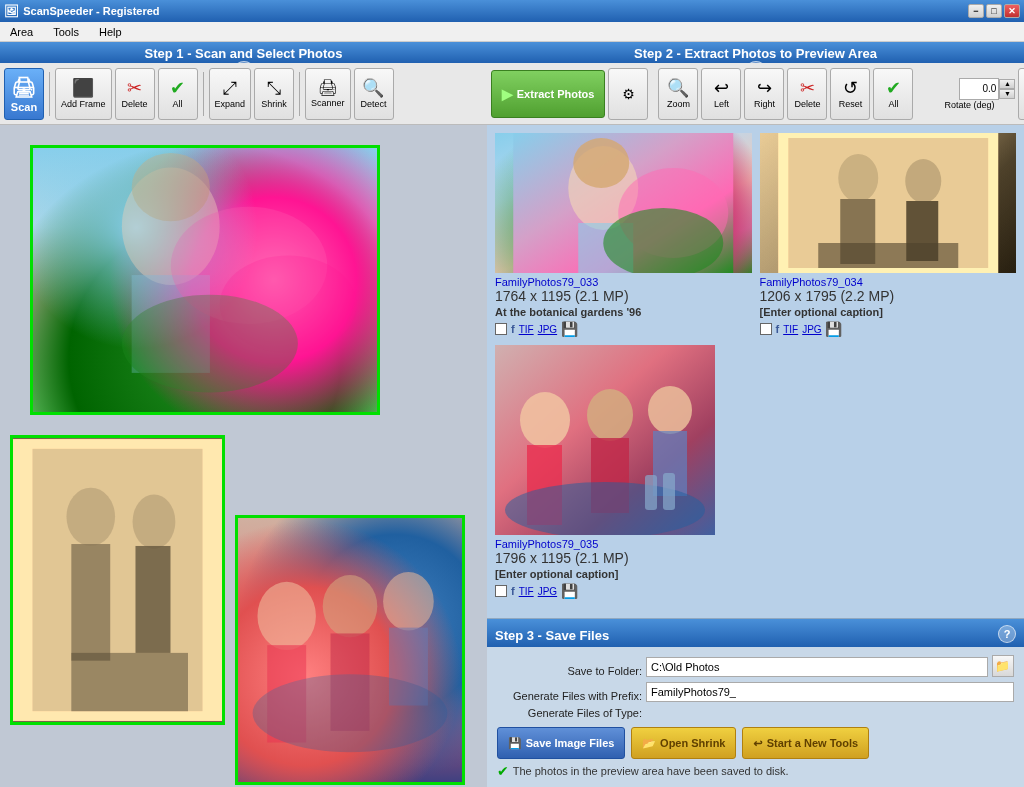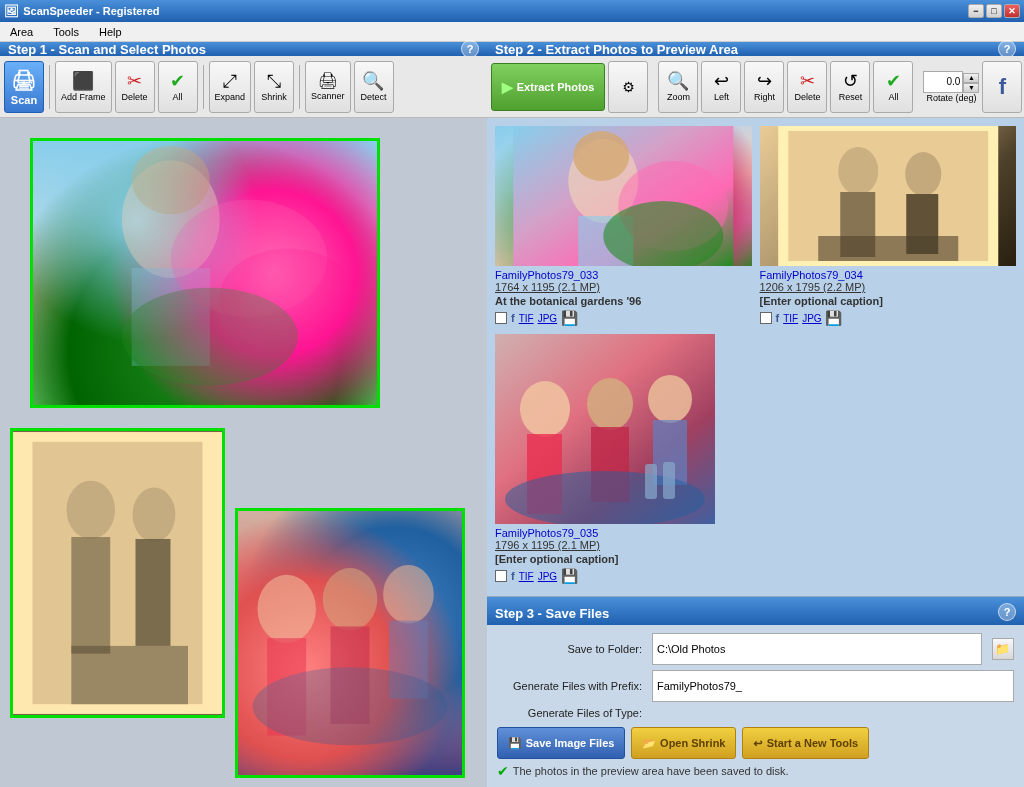--- a/index.html
+++ b/index.html
@@ -16,21 +16,21 @@
 
     
     .menu-bar { background: #f0f0f0; height: 20px; display: flex; align-items: center; padding: 0 4px; gap: 8px; border-bottom: 1px solid #ccc; font-size: 11px; }
     .menu-item { padding: 2px 6px; cursor: pointer; }
 
     
     .main-content { display: flex; height: calc(787px - 42px); }
 
     
     .left-panel { width: 487px; height: 100%; background: #d4d0c8; display: flex; flex-direction: column; }
-    .panel-header { background: linear-gradient(to bottom, #4a90d9, #2060b0); color: white; padding: 4px 8px; font-size: 13px; font-weight: bold; display: flex; align-items: center; justify-content: space-between; height: 14px; }
+    .panel-header { background: linear-gradient(to bottom, #4a90d9, #2060b0); color: white; padding: 4px 20px; font-size: 13px; font-weight: bold; display: flex; align-items: center; justify-content: space-between; height: 21px; flex-direction: column; }
     .toolbar { background: #e8e8e8; border-bottom: 1px solid #bbb; padding: 3px 4px; display: flex; align-items: center; gap: 3px; height: 62px; }
     .tool-btn { display: flex; flex-direction: column; align-items: center; background: linear-gradient(to bottom, #f8f8f8, #e0e0e0); border: 1px solid #aaa; border-radius: 3px; padding: 3px 5px; cursor: pointer; font-size: 9px; min-width: 40px; height: 52px; justify-content: center; gap: 2px; }
     .tool-btn.scan-btn { background: linear-gradient(to bottom, #6ab0f8, #3878d0); color: white; border-color: #2060b0; font-size: 11px; font-weight: bold; }
     .tool-btn-icon { font-size: 18px; line-height: 1; }
     .tool-separator { width: 1px; height: 44px; background: #aaa; margin: 0 2px; }
 
     
     .scan-area { flex: 1; background: #b8c8d8; position: relative; overflow: hidden; }
     .scan-bg { width: 100%; height: 100%; background: #c0c8d4; position: relative; }
 
@@ -71,32 +71,32 @@
     .right-toolbar { background: #e8e8e8; border-bottom: 1px solid #bbb; padding: 3px 4px; display: flex; align-items: center; gap: 3px; height: 62px; }
     .extract-btn { display: flex; align-items: center; background: linear-gradient(to bottom, #80d060, #50a030); border: 1px solid #3a8020; border-radius: 3px; padding: 4px 10px; cursor: pointer; color: white; font-size: 11px; font-weight: bold; height: 48px; gap: 4px; white-space: nowrap; }
     .extract-btn-arrow { color: #a0ff80; font-size: 14px; }
 
     
     .preview-area { flex: 1; background: #b8d0e8; padding: 8px; display: flex; flex-direction: column; gap: 8px; overflow-y: auto; }
     .preview-row { display: flex; gap: 8px; }
     .preview-item { flex: 1; background: transparent; }
     .preview-thumb { width: 100%; height: 140px; overflow: hidden; background: #808080; }
     .preview-filename { color: #0000cc; font-size: 11px; margin-top: 3px; cursor: pointer; }
-    .preview-dimensions { font-size: 11px; color: #333; text-decoration: underline; }
+    .preview-dimensions { font-size: 14px; color: #333; }
     .preview-caption { font-size: 11px; color: #333; font-weight: bold; margin: 2px 0; }
     .preview-actions { display: flex; align-items: center; gap: 4px; margin-top: 3px; }
     .preview-check { width: 12px; height: 12px; border: 1px solid #666; background: white; }
     .format-link { font-size: 10px; color: #0000cc; cursor: pointer; text-decoration: underline; }
 
     
     .step3-panel { background: #c8d8e8; border-top: 1px solid #90a8c0; padding: 8px 10px; }
     .step3-header { background: linear-gradient(to bottom, #4a90d9, #2060b0); color: white; padding: 4px 8px; font-size: 13px; font-weight: bold; display: flex; align-items: flex-end; justify-content: space-between; height: 28px; margin: -8px -10px 8px; }
-    .form-row { display: flex; align-items: center; margin-bottom: 5px; gap: 10px; }
+    .form-row { display: flex; align-items: flex-end; margin-bottom: 5px; gap: 4px; }
     .form-label { font-size: 11px; color: #222; width: 145px; text-align: right; }
-    .form-input { height: 32px; border: 1px solid #aaa; background: white; font-size: 11px; padding: 0 4px; flex: 1; }
+    .form-input { height: 20px; border: 1px solid #aaa; background: white; font-size: 11px; padding: 0 4px; flex: 1; }
     .folder-btn { width: 22px; height: 22px; background: linear-gradient(to bottom, #f8f8f8, #d8d8d8); border: 1px solid #aaa; cursor: pointer; display: flex; align-items: center; justify-content: center; font-size: 12px; }
     .select-input { height: 20px; border: 1px solid #aaa; background: white; font-size: 11px; flex: 1; }
 
     
     .bottom-btns { display: flex; align-items: center; gap: 6px; margin-top: 8px; flex-wrap: wrap; }
     .save-btn { display: flex; align-items: center; background: linear-gradient(to bottom, #6090d8, #3060b0); border: 1px solid #2050a0; border-radius: 3px; padding: 4px 10px; cursor: pointer; color: white; font-size: 11px; font-weight: bold; gap: 4px; height: 32px; }
     .open-folder-btn { display: flex; align-items: center; background: linear-gradient(to bottom, #f0d040, #d0a020); border: 1px solid #b08010; border-radius: 3px; padding: 4px 10px; cursor: pointer; color: #604000; font-size: 11px; font-weight: bold; gap: 4px; height: 32px; }
     .new-scan-btn { display: flex; align-items: center; background: linear-gradient(to bottom, #f0d040, #d0a020); border: 1px solid #b08010; border-radius: 3px; padding: 4px 10px; cursor: pointer; color: #604000; font-size: 11px; font-weight: bold; gap: 4px; height: 32px; }
     .status-row { display: flex; align-items: center; gap: 4px; margin-top: 4px; font-size: 11px; color: #333; }
     .status-check { color: #00aa00; font-size: 14px; }
@@ -270,21 +270,21 @@
       <button class="tool-btn">
         <span class="tool-btn-icon">↺</span>
         <span>Reset</span>
       </button>
       <button class="tool-btn">
         <span class="tool-btn-icon" style="color:#20aa20;">✔</span>
         <span>All</span>
       </button>
       <div class="tool-separator"></div>
       <div style="display:flex;flex-direction:column;align-items:center;font-size:9px;">
-        <div style="display:flex;align-items:flex-end;">
+        <div style="display:flex;align-items:center;margin-left:36px;">
           <input type="text" class="rotate-input" value="0.0" style="">
           <div class="spin-btns">
             <button class="spin-btn">▲</button>
             <button class="spin-btn">▼</button>
           </div>
         </div>
         <span>Rotate (deg)</span>
       </div>
       <button class="tool-btn">
         <span class="tool-btn-icon" style="color:#3b5998;font-size:22px;font-weight:bold;">f</span>

